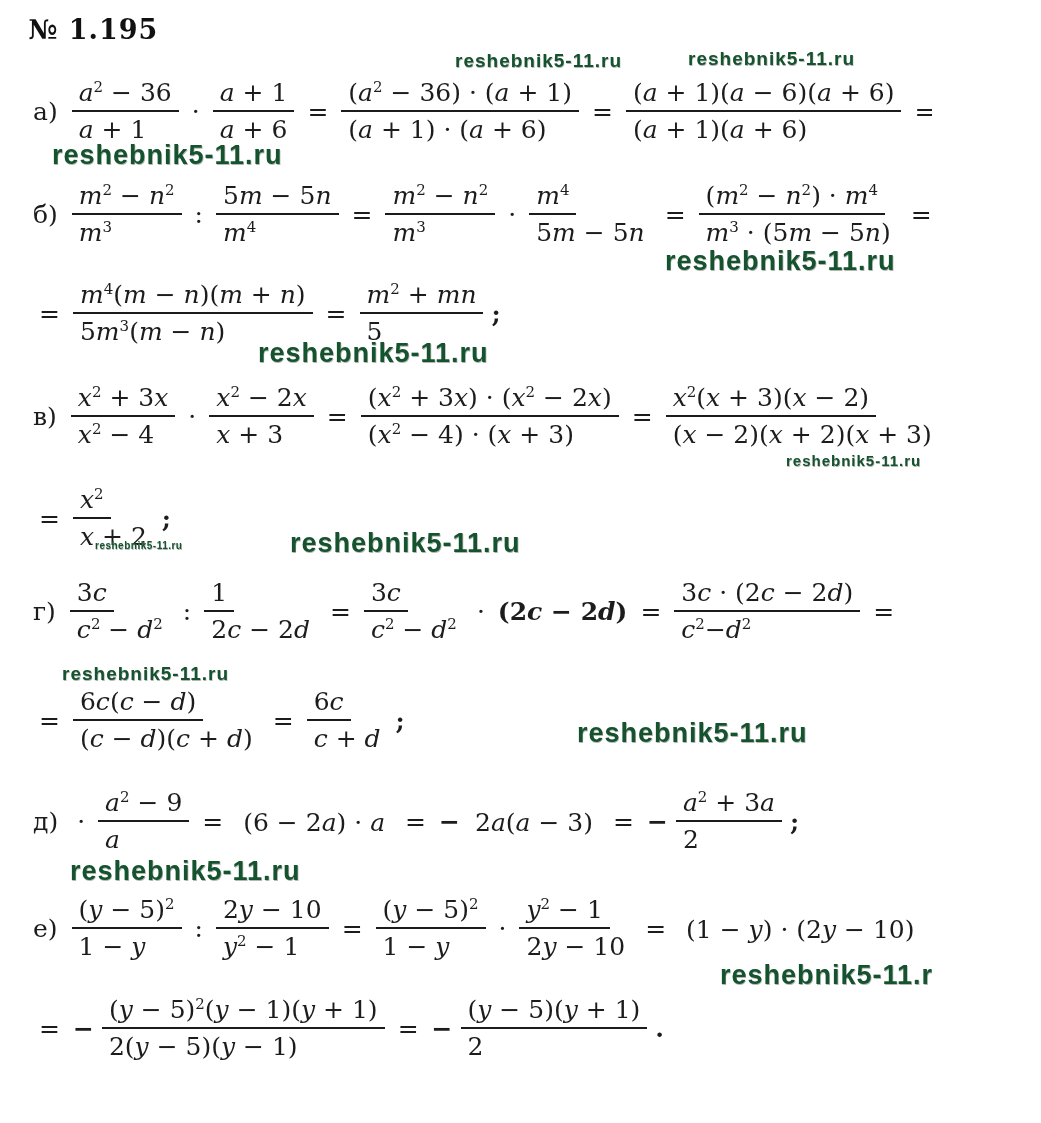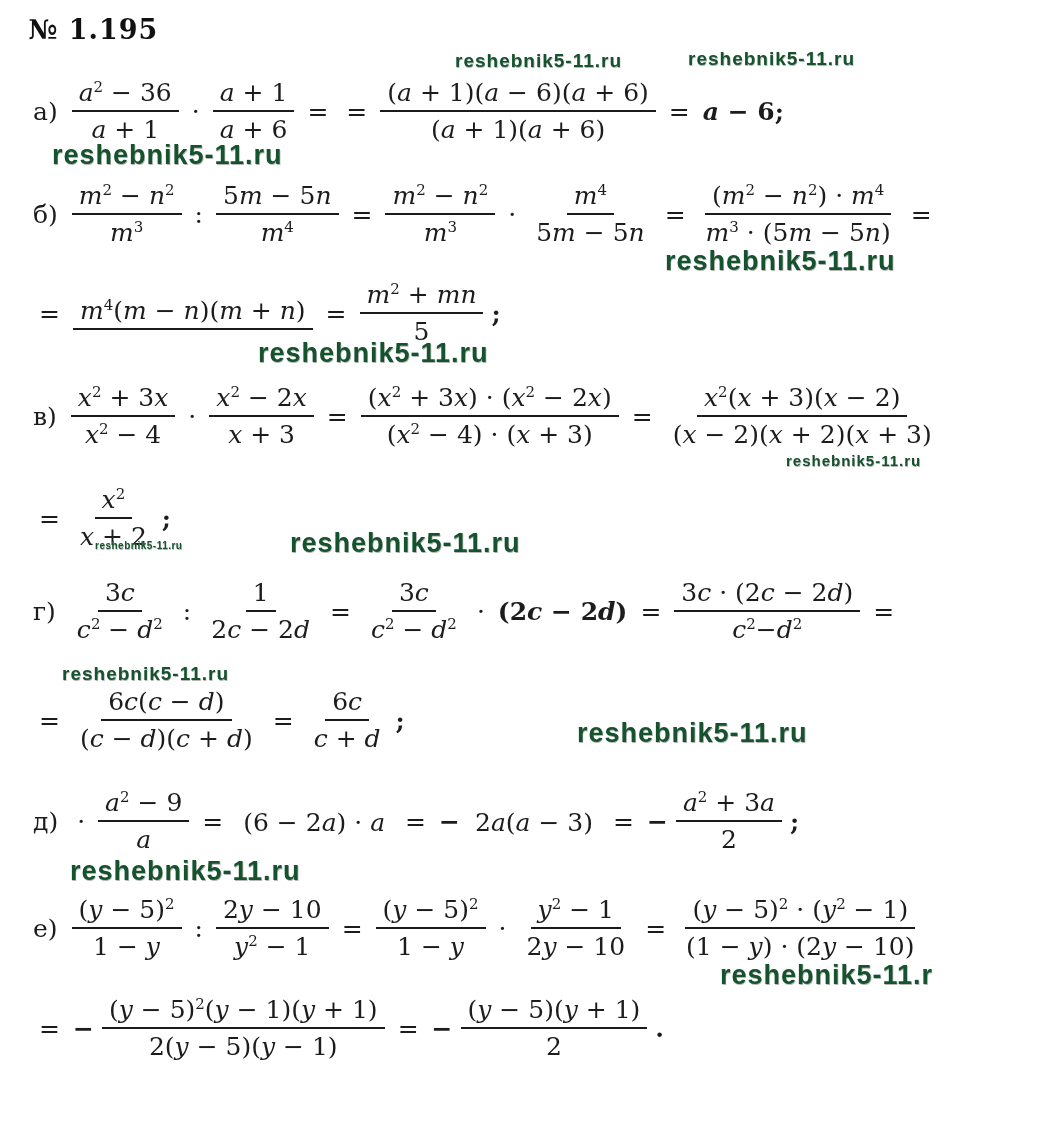--- a/index.html
+++ b/index.html
@@ -22,21 +22,21 @@
     display:flex; align-items:center;
     white-space:nowrap;
     font-size:25px; color:#1c1c1c;
   }
   .label {
     font-style:normal;
     margin-right:10px;
     font-size:25px;
   }
   .frac {
-    display:inline-flex; flex-direction:column; align-items:center;
+    display:inline-flex; flex-direction:column; align-items:flex-start;
     text-align:center; margin:0 4px;
   }
   .frac .num { padding:0 7px 3px 7px; border-bottom:2px solid #1b1b1b; }
   .frac .den { padding:3px 7px 0 7px; }
   .op { margin:0 9px; }
   .txt { margin:0 4px;font-weight:bold; }
   i { font-style:italic; font-family:"DejaVu Serif", serif; }
   sup { font-size:60%; font-style:normal; vertical-align:super; line-height:0; }
   .wm {
     position:absolute;
@@ -63,20 +63,24 @@
         <span class="frac">
           <span class="num"><i>a</i><sup>2</sup> − 36</span>
           <span class="den"><i>a</i> + 1</span>
         </span>
         <span class="op">·</span>
         <span class="frac">
           <span class="num"><i>a</i> + 1</span>
           <span class="den"><i>a</i> + 6</span>
         </span>
         <span class="op">=</span>
+        <span class="frac">
+          <span class="num">(<i>a</i><sup>2</sup> − 36) · (<i>a</i> + 1)</span>
+          <span class="den">(<i>a</i> + 1) · (<i>a</i> + 6)</span>
+        </span>
         <span class="op">=</span>
         <span class="frac">
           <span class="num">(<i>a</i> + 1)(<i>a</i> − 6)(<i>a</i> + 6)</span>
           <span class="den">(<i>a</i> + 1)(<i>a</i> + 6)</span>
         </span>
         <span class="op">=</span>
         <span class="txt"><i>a</i> − 6;</span>
       </div>
       <div class="line" style="top: 181px; left: 33px;">
         <span class="label">б)</span>
@@ -103,20 +107,21 @@
         <span class="frac">
           <span class="num">(<i>m</i><sup>2</sup> − <i>n</i><sup>2</sup>) · <i>m</i><sup>4</sup></span>
           <span class="den"><i>m</i><sup>3</sup> · (5<i>m</i> − 5<i>n</i>)</span>
         </span>
         <span class="op">=</span>
       </div>
       <div class="line" style="top: 280px; left: 30px;">
         <span class="op">=</span>
         <span class="frac">
           <span class="num"><i>m</i><sup>4</sup>(<i>m</i> − <i>n</i>)(<i>m</i> + <i>n</i>)</span>
+          <span class="den">5<i>m</i><sup>3</sup>(<i>m</i> − <i>n</i>)</span>
         </span>
         <span class="op">=</span>
         <span class="frac">
           <span class="num"><i>m</i><sup>2</sup> + <i>mn</i></span>
           <span class="den">5</span>
         </span>
         <span class="txt">;</span>
       </div>
       <div class="line" style="top: 383px; left: 33px;">
         <span class="label">в)</span>
@@ -227,21 +232,20 @@
           <span class="num">(<i>y</i> − 5)<sup>2</sup></span>
           <span class="den">1 − <i>y</i></span>
         </span>
         <span class="op">·</span>
         <span class="frac">
           <span class="num"><i>y</i><sup>2</sup> − 1</span>
           <span class="den">2<i>y</i> − 10</span>
         </span>
         <span class="op">=</span>
         <span class="frac">
-          <span class="num">(<i>y</i> − 5)<sup>2</sup> · (<i>y</i><sup>2</sup> − 1)</span>
           <span class="den">(1 − <i>y</i>) · (2<i>y</i> − 10)</span>
         </span>
         <span class="op">=</span>
       </div>
       <div class="line" style="top: 995px; left: 30px;">
         <span class="op">=</span>
         <span class="txt">−</span>
         <span class="frac">
           <span class="num">(<i>y</i> − 5)<sup>2</sup>(<i>y</i> − 1)(<i>y</i> + 1)</span>
           <span class="den">2(<i>y</i> − 5)(<i>y</i> − 1)</span>

